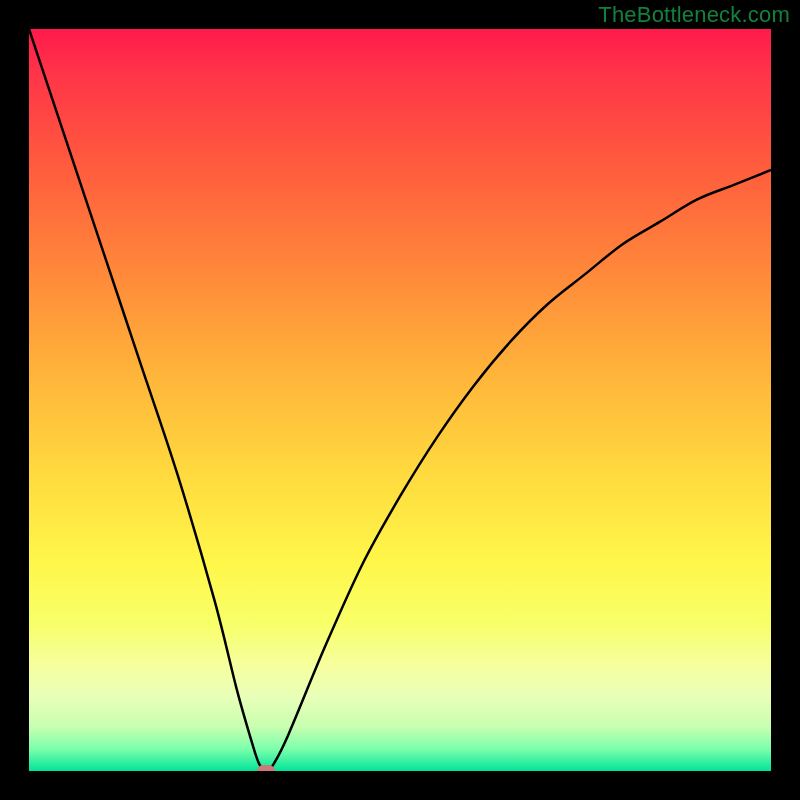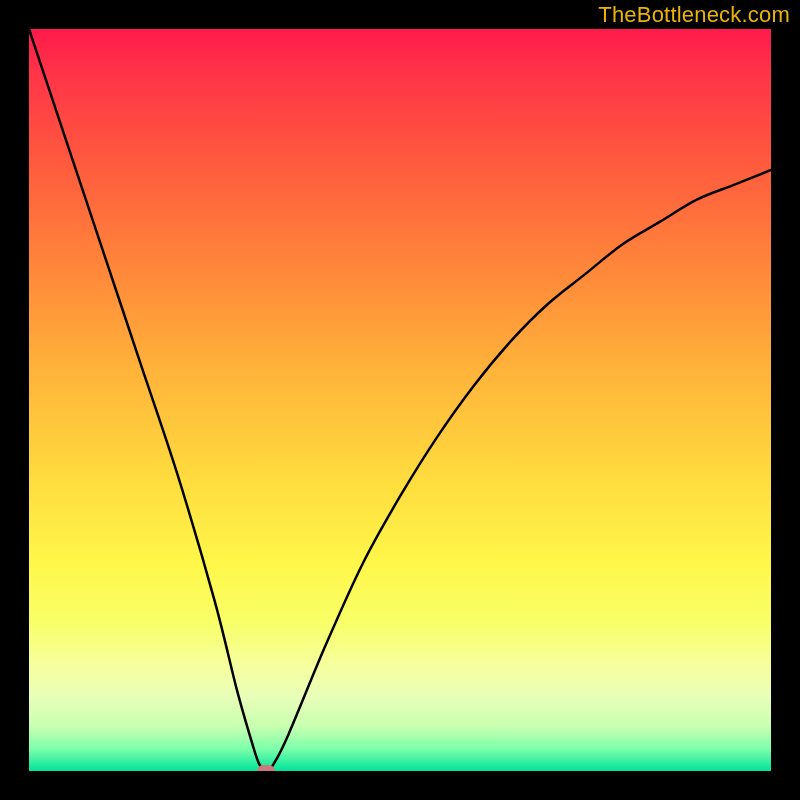--- a/index.html
+++ b/index.html
@@ -48,21 +48,21 @@
     width: 18px;
     height: 12px;
     border-radius: 6px;
     background: #cc7a7b;
     transform: translate(-50%, -50%);
   }
   .watermark {
     position: absolute;
     top: 2px;
     right: 10px;
-    color: #eab308;
+    color: #15803d;
     font-size: 22px;
     font-weight: 500;
     letter-spacing: 0.2px;
   }
 </style>
 </head>
 <body>
 
 <div class="frame">
   <div class="gradient"></div>

